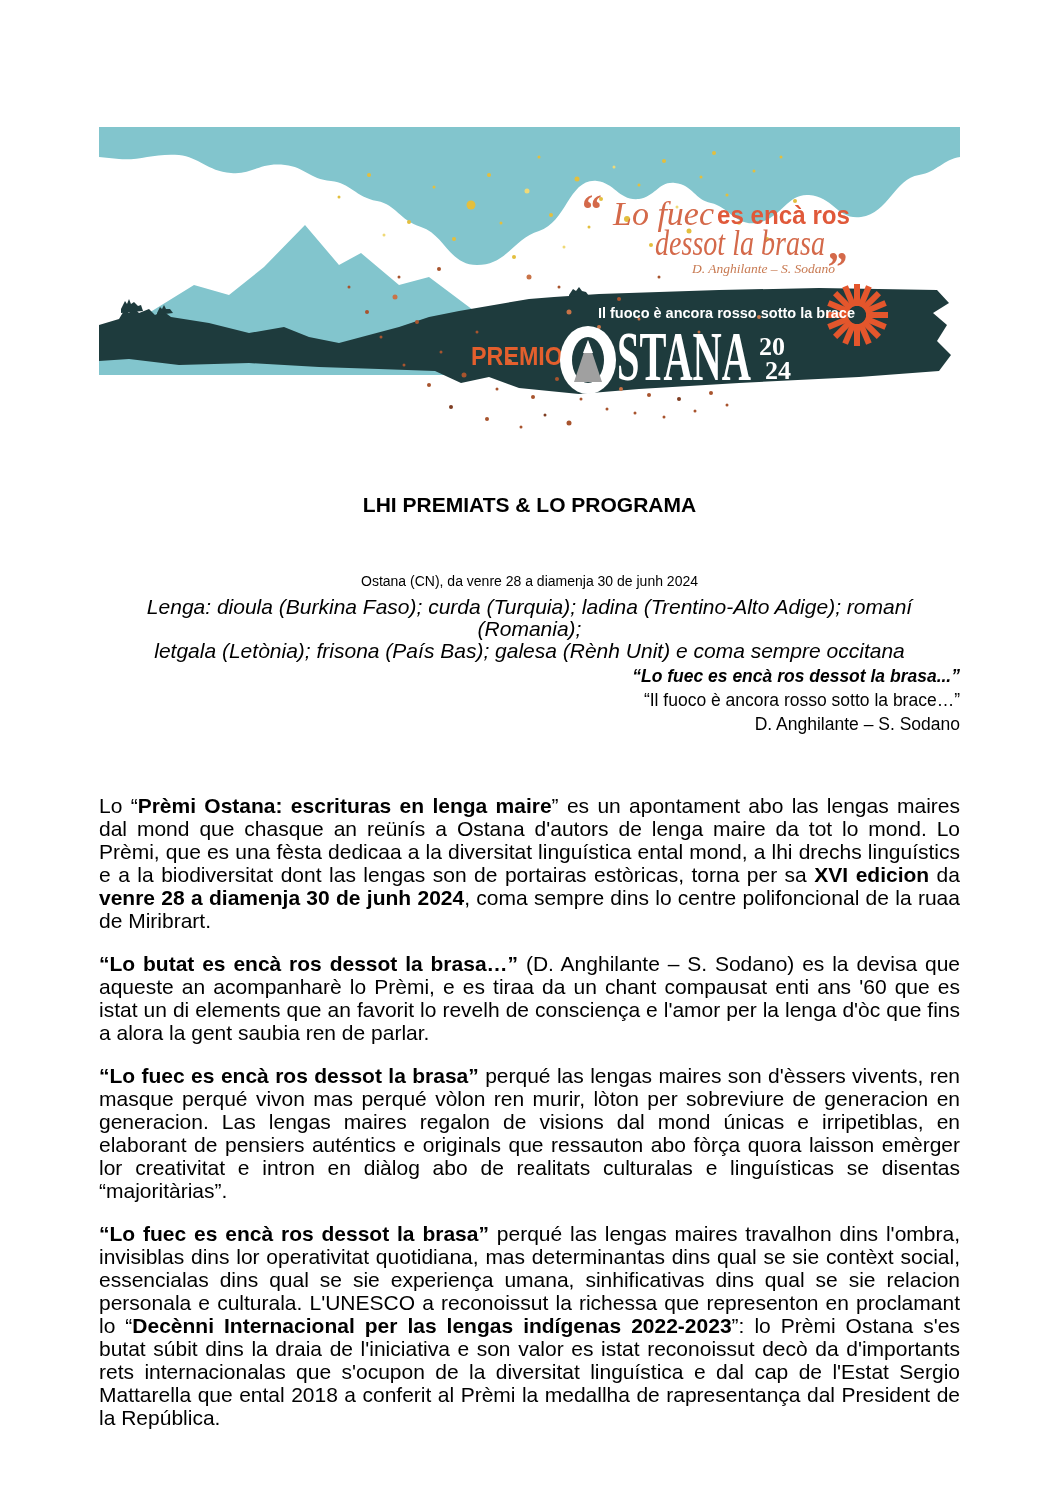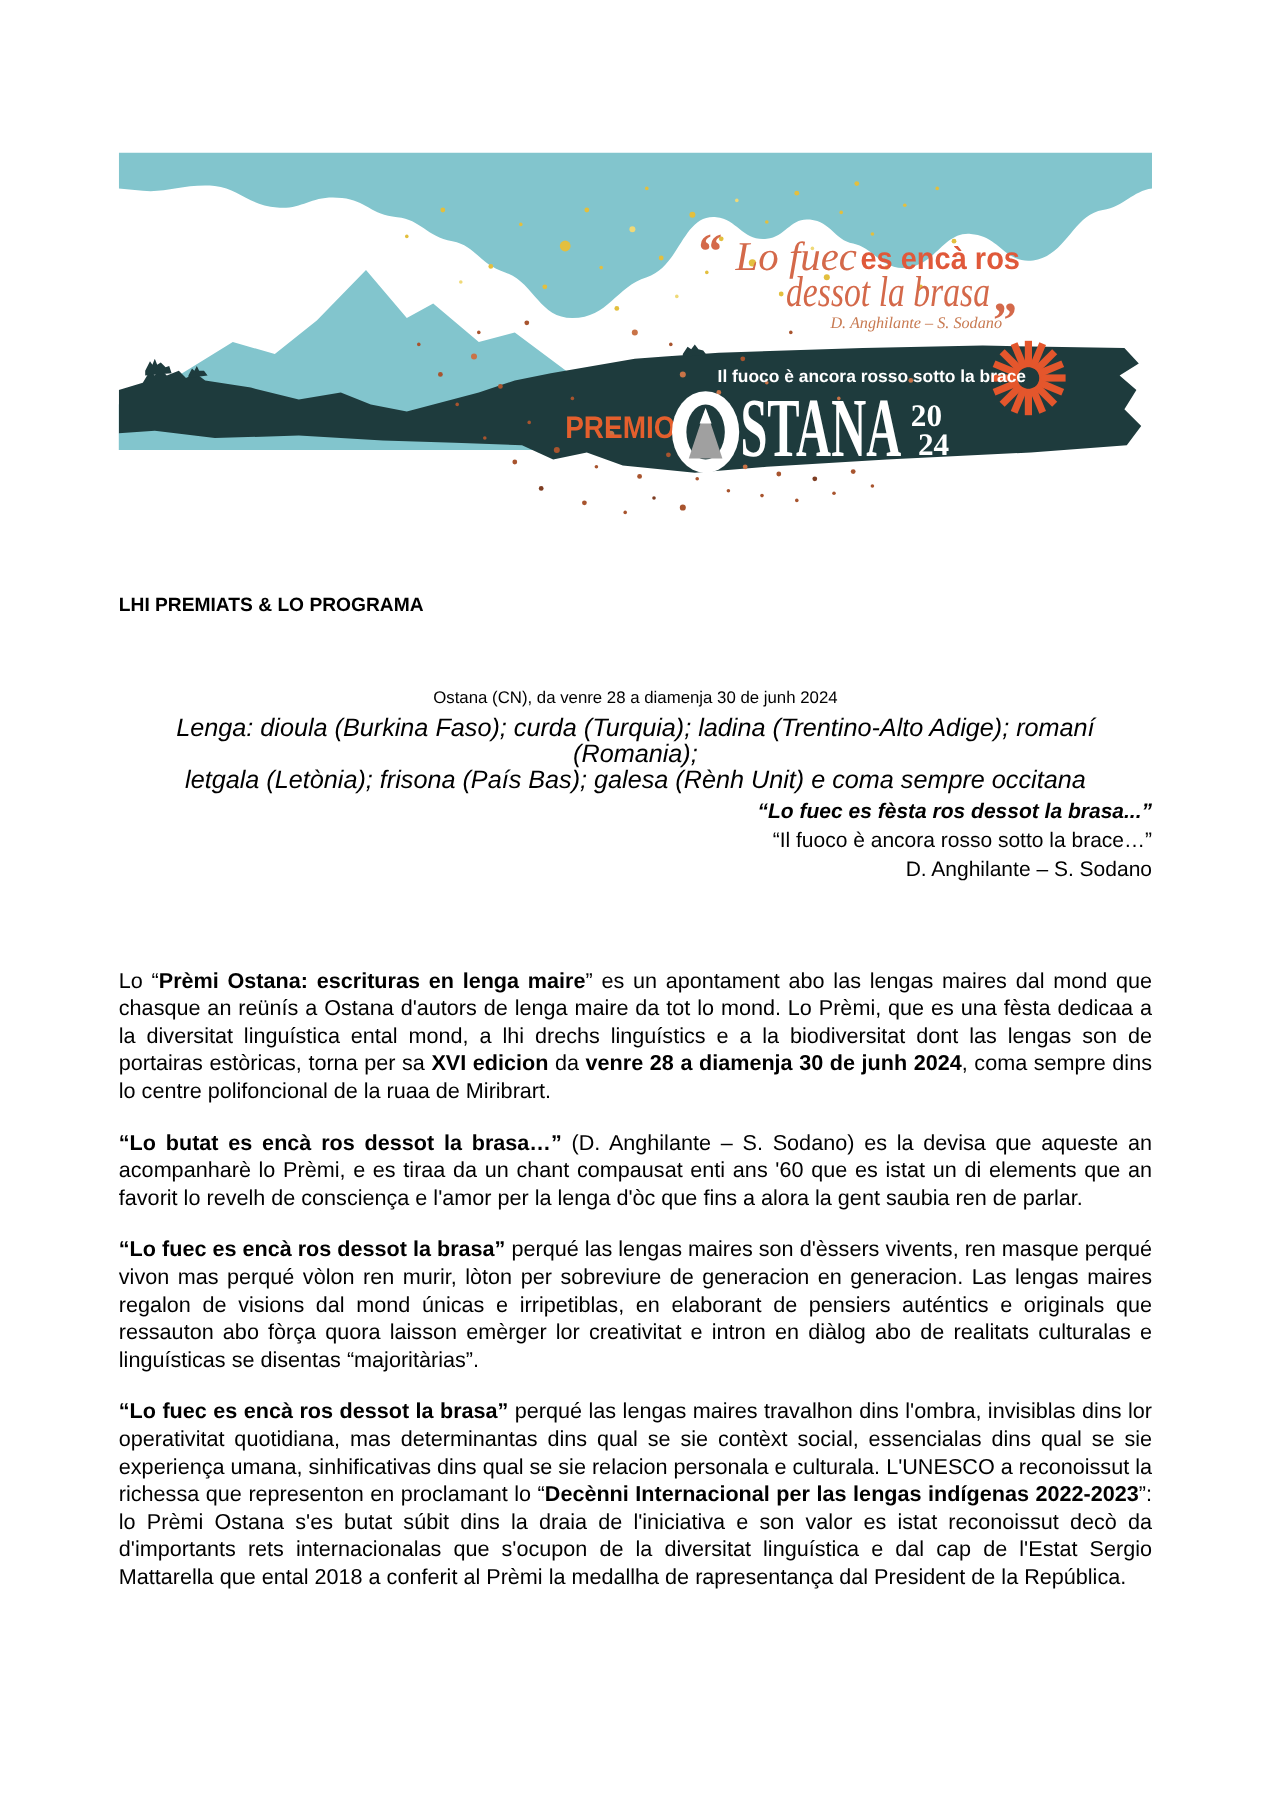--- a/index.html
+++ b/index.html
@@ -8,35 +8,35 @@
     font-family:"Liberation Sans", sans-serif; color:#000; overflow:hidden;
   }
   .banner { position:absolute; left:99px; top:127px; }
   .banner text { user-select:none; }
   .sv-sans  { font-family:"Liberation Sans", sans-serif; }
   .sv-serif { font-family:"Liberation Serif", serif; }
   .sv-serif-it { font-family:"Liberation Serif", serif; font-style:italic; }
 
   .title {
     position:absolute; left:99px; top:492px; width:861px;
-    text-align:left; font-weight:bold; font-size:16px; line-height:26px;
+    text-align:center; font-weight:bold; font-size:21px; line-height:26px;
   }
   .subtitle { position:absolute; left:99px; top:569px; width:861px; text-align:center; }
   .subtitle .date  { font-size:14px; line-height:25px; }
   .subtitle .langs { font-size:21px; font-style:italic; line-height:22px; margin-top:2px; }
 
   .quote-block {
     position:absolute; left:99px; top:664px; width:861px;
     text-align:right; font-size:17.5px; line-height:24px;
   }
   .quote-block .q1 { font-weight:bold; font-style:italic; }
 
   .body-text {
     position:absolute; left:99px; top:794px; width:861px;
-    font-size:18px; line-height:23px; text-align:justify;margin-top:12px;
+    font-size:21px; line-height:23px; text-align:justify;
   }
   .body-text p { margin:0 0 20px 0; }
   .run-b { font-weight:bold; }
   .run-i { }
 </style>
 </head>
 <body>
 
 <div class="page">
 
@@ -204,21 +204,21 @@
 
   <div class="subtitle">
     <div class="date">Ostana (CN), da venre 28 a diamenja 30 de junh 2024</div>
     <div class="langs">
       <div>Lenga: dioula (Burkina Faso); curda (Turquia); ladina (Trentino-Alto Adige); romaní (Romania);</div>
       <div>letgala (Letònia); frisona (País Bas); galesa (Rènh Unit) e coma sempre occitana</div>
     </div>
   </div>
 
   <div class="quote-block">
-    <div class="q1">“Lo fuec es fèsta ros dessot la brasa...”</div>
+    <div class="q1">“Lo fuec es encà ros dessot la brasa...”</div>
     <div class="q2">“Il fuoco è ancora rosso sotto la brace…”</div>
     <div class="q3">D. Anghilante – S. Sodano</div>
   </div>
 
   <div class="body-text">
     <p><span>Lo “</span><span class="run-b">Prèmi Ostana: escrituras en lenga maire</span><span>” es un apontament abo las lengas maires dal mond que chasque an reünís a Ostana d'autors de lenga maire da tot lo mond. Lo Prèmi, que es una fèsta dedicaa a la diversitat linguística ental mond, a lhi drechs linguístics e a la biodiversitat dont las lengas son de portairas estòricas, torna per sa </span><span class="run-b">XVI edicion</span><span> da </span><span class="run-b">venre 28 a diamenja 30 de junh 2024</span><span>, coma sempre dins lo centre polifoncional de la ruaa de Miribrart.</span></p>
     <p><span class="run-b">“Lo butat es encà ros dessot la brasa…”</span><span> (D. Anghilante – S. Sodano) es la devisa que aqueste an acompanharè lo Prèmi, e es tiraa da un chant compausat enti ans '60 que es istat un di elements que an favorit lo revelh de consciença e l'amor per la lenga d'òc que fins a alora la gent saubia ren de parlar.</span></p>
     <p><span class="run-b">“Lo fuec es encà ros dessot la brasa”</span><span> perqué las lengas maires son d'</span><span class="run-i">èssers vivents</span><span>, ren masque perqué vivon mas perqué vòlon ren murir, lòton per sobreviure de generacion en generacion. Las lengas maires regalon de visions dal mond únicas e irripetiblas, en elaborant de pensiers auténtics e originals que ressauton abo fòrça quora laisson emèrger lor creativitat e intron en diàlog abo de realitats culturalas e linguísticas se disentas “majoritàrias”.</span></p>
     <p><span class="run-b">“Lo fuec es encà ros dessot la brasa”</span><span> perqué las lengas maires travalhon dins l'ombra, invisiblas dins lor operativitat quotidiana, mas determinantas dins qual se sie contèxt social, essencialas dins qual se sie experiença umana, sinhificativas dins qual se sie relacion personala e culturala. L'UNESCO a reconoissut la richessa que representon en proclamant lo “</span><span class="run-b">Decènni Internacional per las lengas indígenas 2022-2023</span><span>”: lo Prèmi Ostana s'es butat súbit dins la draia de l'iniciativa e son valor es istat reconoissut decò da d'importants rets internacionalas que s'ocupon de la diversitat linguística e dal cap de l'Estat Sergio Mattarella que ental 2018 a conferit al Prèmi la medallha de rapresentança dal President de la República.</span></p>
   </div>

